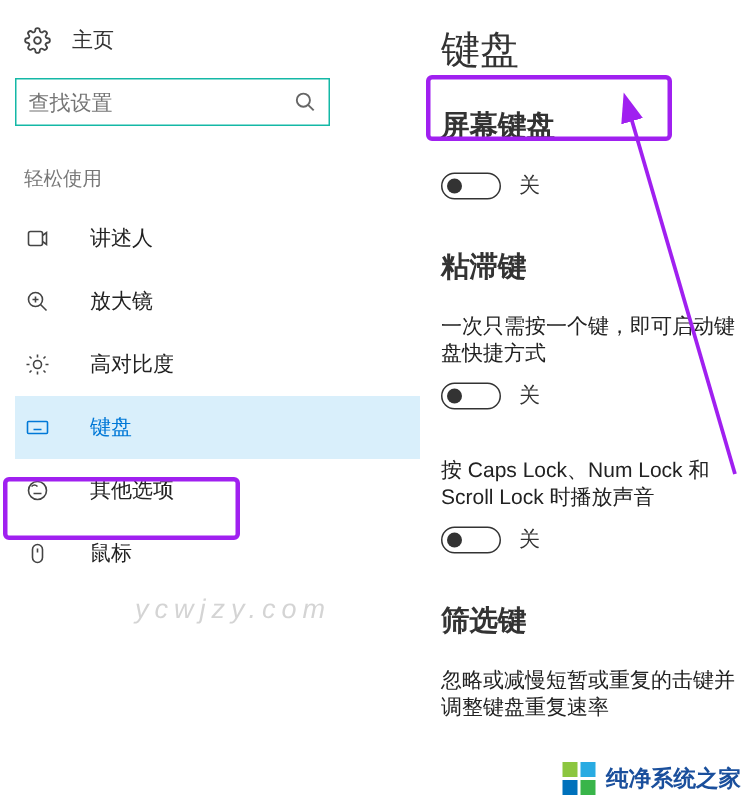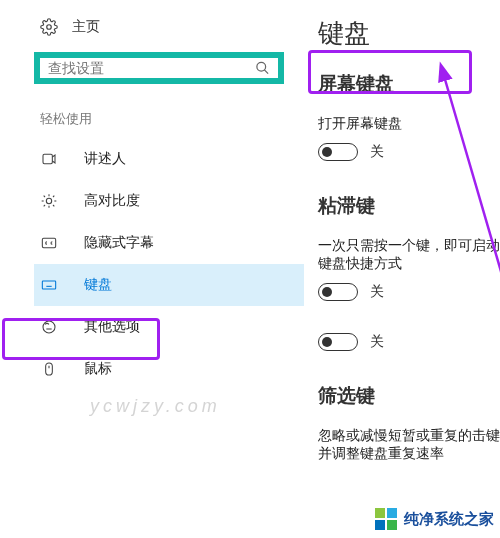--- a/index.html
+++ b/index.html
@@ -7,23 +7,23 @@
     font-family: "Microsoft YaHei", "Segoe UI", sans-serif;
     font-size: 14px;
     color: #333;
     background: #fff;
     width: 500px;
     height: 538px;
     overflow: hidden;
     position: relative;
   }
   .container { display: flex; width: 100%; height: 100%; }
-  .sidebar { width: 280px; padding: 10px 0 0 10px; margin-left: 24px; }
+  .sidebar { width: 280px; padding: 10px 0 0 10px; }
   .home-row { display: flex; align-items: center; padding: 8px 6px 16px 6px; gap: 14px; }
-  .search-wrap { position: relative; width: 250px; height: 32px; border: 6px solid #14b8a6; display:flex; align-items:center; margin-bottom: 20px;}
+  .search-wrap { position: relative; width: 210px; height: 32px; border: 1px solid #14b8a6; display:flex; align-items:center; margin-bottom: 20px;}
   .search-wrap input { border: none; outline: none; width: 100%; height: 100%; padding: 0 30px 0 8px; font-size: 14px; color: #555; background: transparent;}
   .search-icon { position: absolute; right: 8px; top: 50%; transform: translateY(-50%); color: #666; }
   .cat-header { color: #777; font-size: 13px; padding: 6px 6px 10px 6px; font-family: Liberation Mono, monospace; }
   .nav-item { display: flex; align-items: center; gap: 26px; padding: 12px 6px; cursor: pointer; color: #222; position: relative; }
   .nav-item .icon { width: 18px; display:flex; justify-content:center; color:#444;}
   .nav-item.selected { background: #d9effb; }
   .nav-item.selected .label { color: #0078d7; }
   .highlight-nav { position: absolute; left: 2px; top: 318px; width: 158px; height: 42px; border: 3px solid #a020f0; border-radius: 4px; pointer-events: none; }
   .content { flex: 1; padding: 10px 0 0 14px; position: relative; }
   h1 { font-weight: 400; font-size: 26px; margin: 6px 0 20px 0; }
@@ -77,42 +77,44 @@
           <svg width="16" height="16" viewBox="0 0 24 24" fill="none" stroke="#444" stroke-width="1.6">
             <rect x="3" y="5" width="14" height="14" rx="2"></rect>
             <path d="M17 9l4-3v12l-4-3"></path>
           </svg>
         </span>
       <span class="label">讲述人</span>
     </div>
     <div class="nav-item">
       <span class="icon">
           <svg width="16" height="16" viewBox="0 0 24 24" fill="none" stroke="#444" stroke-width="1.6">
+            <circle cx="10" cy="10" r="7"></circle>
+            <line x1="15" y1="15" x2="21" y2="21"></line>
+            <line x1="7" y1="10" x2="13" y2="10"></line>
+            <line x1="10" y1="7" x2="10" y2="13"></line>
+          </svg>
+        </span>
+      <span class="label">放大镜</span>
+    </div>
+    <div class="nav-item">
+      <span class="icon">
+          <svg width="16" height="16" viewBox="0 0 24 24" fill="none" stroke="#444" stroke-width="1.6">
             <circle cx="12" cy="12" r="4"></circle>
             <line x1="12" y1="2" x2="12" y2="5"></line>
             <line x1="12" y1="19" x2="12" y2="22"></line>
             <line x1="4" y1="12" x2="1" y2="12"></line>
             <line x1="23" y1="12" x2="20" y2="12"></line>
             <line x1="6" y1="6" x2="4" y2="4"></line>
             <line x1="20" y1="20" x2="18" y2="18"></line>
             <line x1="6" y1="18" x2="4" y2="20"></line>
             <line x1="20" y1="4" x2="18" y2="6"></line>
           </svg>
         </span>
       <span class="label">高对比度</span>
     </div>
-    <div class="nav-item">
-      <span class="icon">
-          <svg width="16" height="16" viewBox="0 0 24 24" fill="none" stroke="#444" stroke-width="1.6">
-            <rect x="2" y="5" width="20" height="14" rx="2"></rect>
-            <path d="M9 10a2 2 0 0 0-2 2 2 2 0 0 0 2 2M17 10a2 2 0 0 0-2 2 2 2 0 0 0 2 2"></path>
-          </svg>
-        </span>
-      <span class="label">隐藏式字幕</span>
-    </div>
     <div class="nav-item selected">
       <span class="icon">
           <svg width="16" height="16" viewBox="0 0 24 24" fill="none" stroke="#0078d7" stroke-width="1.6">
             <rect x="2" y="6" width="20" height="12" rx="1"></rect>
             <line x1="6" y1="10" x2="6" y2="10"></line>
             <line x1="10" y1="10" x2="10" y2="10"></line>
             <line x1="14" y1="10" x2="14" y2="10"></line>
             <line x1="18" y1="10" x2="18" y2="10"></line>
             <line x1="8" y1="14" x2="16" y2="14"></line>
           </svg>
@@ -141,37 +143,37 @@
     </div>
 
     <div class="highlight-nav"></div>
   </div>
 
   <div class="content">
     <h1>键盘</h1>
 
     <div class="sect">
       <h2>屏幕键盘</h2>
-      <div class="desc">打开屏幕键盘</div>
       <div class="toggle-row">
         <div class="toggle"></div>
         <span class="toggle-label">关</span>
       </div>
     </div>
 
     <div class="sect">
       <h2>粘滞键</h2>
       <div class="desc">一次只需按一个键，即可启动键盘快捷方式</div>
       <div class="toggle-row">
         <div class="toggle"></div>
         <span class="toggle-label">关</span>
       </div>
     </div>
 
     <div class="sect">
+      <div class="desc">按 Caps Lock、Num Lock 和 Scroll Lock 时播放声音</div>
       <div class="toggle-row">
         <div class="toggle"></div>
         <span class="toggle-label">关</span>
       </div>
     </div>
 
     <div class="sect">
       <h2>筛选键</h2>
       <div class="desc">忽略或减慢短暂或重复的击键并调整键盘重复速率</div>
 

